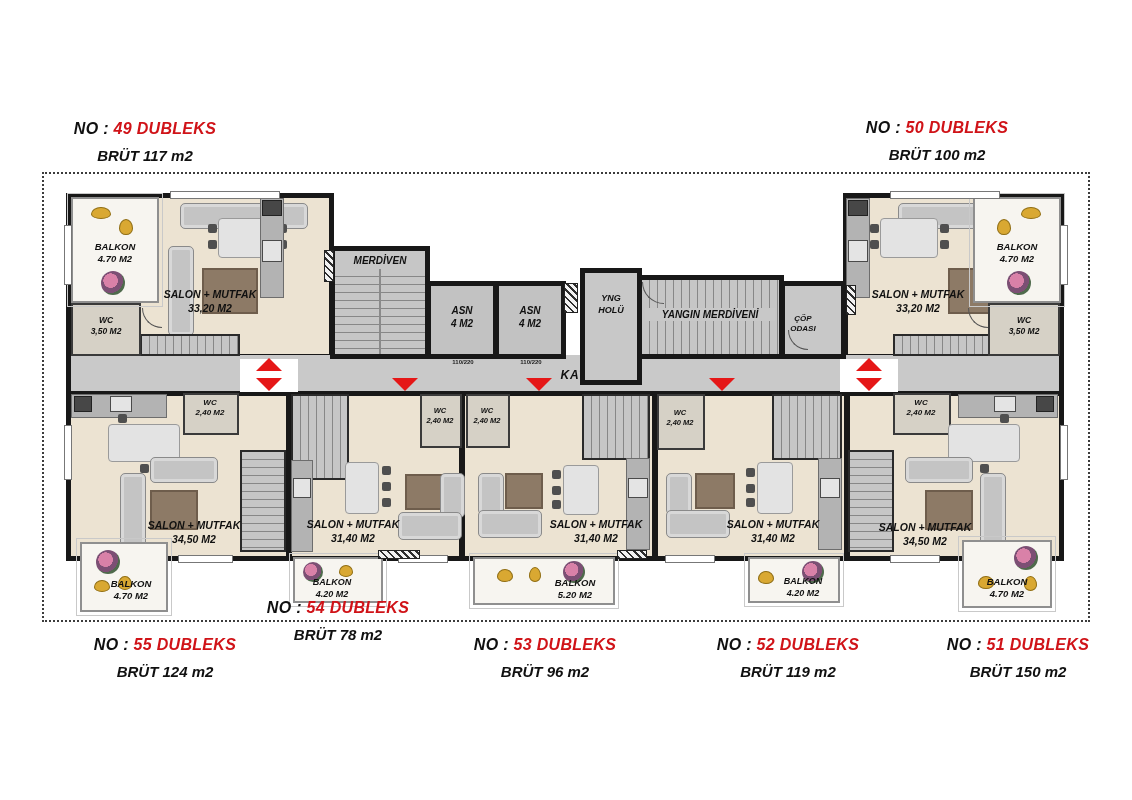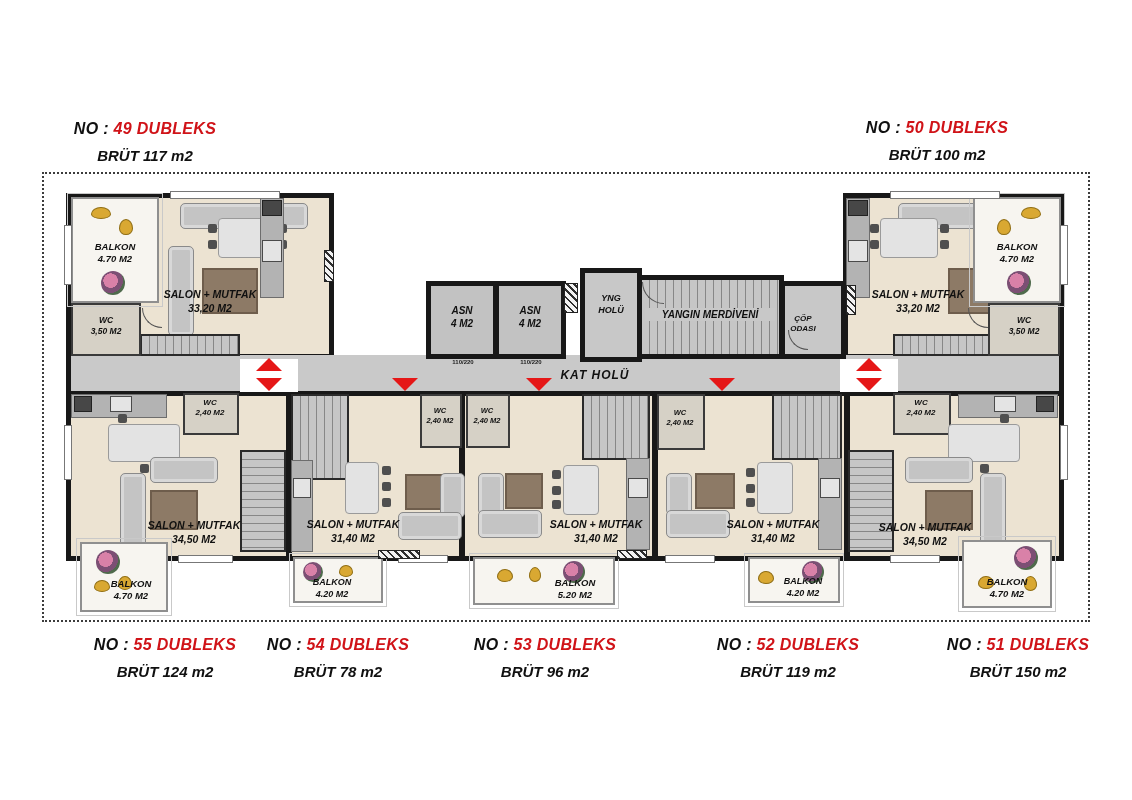--- a/index.html
+++ b/index.html
@@ -58,30 +58,35 @@
 
   <div class="abs hallfloor" style="left:66px;top:355px;width:998px;height:40px;border-left:5px solid #181818;border-right:5px solid #181818;"></div>
   <div class="abs lbl" style="left:535px;top:368px;width:120px;font-size:12px;letter-spacing:1px;">KAT HOLÜ</div>
 
   <div class="abs room floor" style="left:66px;top:391px;width:225px;height:170px;"></div>
   <div class="abs room floor" style="left:287px;top:391px;width:177px;height:170px;"></div>
   <div class="abs room floor" style="left:460px;top:391px;width:197px;height:170px;"></div>
   <div class="abs room floor" style="left:653px;top:391px;width:196px;height:170px;"></div>
   <div class="abs room floor" style="left:845px;top:391px;width:219px;height:170px;"></div>
 
+  <div class="abs room" style="left:330px;top:246px;width:100px;height:113px;background:#c6c6c6;">
+    <div class="abs stairs-v" style="left:0;top:18px;width:90px;height:85px;"></div>
+    <div class="abs centerline" style="left:44px;top:18px;width:2px;height:85px;"></div>
+    <div class="abs lbl" style="left:0;top:3px;width:90px;font-size:10px;">MERDİVEN</div>
+  </div>
   <div class="abs room" style="left:426px;top:281px;width:72px;height:78px;background:#c2c2c2;">
     <div class="abs lbl" style="left:0;top:18px;width:62px;font-size:10px;"><span>ASN</span><br><span>4 M2</span></div>
   </div>
   <div class="abs room" style="left:494px;top:281px;width:72px;height:78px;background:#c2c2c2;">
     <div class="abs lbl" style="left:0;top:18px;width:62px;font-size:10px;"><span>ASN</span><br><span>4 M2</span></div>
   </div>
   <div class="abs dim" style="left:434px;top:359px;width:58px;z-index:5;">110/220</div>
   <div class="abs dim" style="left:502px;top:359px;width:58px;z-index:5;">110/220</div>
 
-  <div class="abs room" style="left:580px;top:268px;width:62px;height:94px;background:#c8c8c8;">
+  <div class="abs room" style="left:580px;top:268px;width:62px;height:117px;background:#c8c8c8;">
     <div class="abs lbl" style="left:0;top:20px;width:52px;font-size:9px;"><span>YNG</span><br><span>HOLÜ</span></div>
   </div>
   <div class="abs room" style="left:637px;top:275px;width:147px;height:84px;background:#c8c8c8;">
     <div class="abs stairs-h" style="left:0;top:0;width:137px;height:74px;"></div>
     <div class="abs lbl" style="left:3px;top:28px;width:130px;font-size:10px;background:#c8c8c8;">YANGIN MERDİVENİ</div>
   </div>
   <div class="abs room" style="left:780px;top:281px;width:66px;height:78px;background:#c8c8c8;">
     <div class="abs lbl" style="left:0;top:28px;width:36px;font-size:8px;">ÇÖP ODASI</div>
   </div>
 
@@ -258,21 +263,21 @@
   <div class="abs arr-up" style="left:856px;top:358px;"></div>
   <div class="abs arr-down" style="left:856px;top:378px;"></div>
   <div class="abs arr-down" style="left:392px;top:378px;"></div>
   <div class="abs arr-down" style="left:526px;top:378px;"></div>
   <div class="abs arr-down" style="left:709px;top:378px;"></div>
 
   <div class="abs unit-label" style="left:55px;top:636px;">
     <div class="no-line"><span>NO : </span><span class="red">55 DUBLEKS</span></div>
     <div class="brut-line">BRÜT 124 m2</div>
   </div>
-  <div class="abs unit-label" style="left:228px;top:636px;">
+  <div class="abs unit-label" style="left:228px;top:599px;">
     <div class="no-line"><span>NO : </span><span class="red">54 DUBLEKS</span></div>
     <div class="brut-line">BRÜT 78 m2</div>
   </div>
   <div class="abs unit-label" style="left:435px;top:636px;">
     <div class="no-line"><span>NO : </span><span class="red">53 DUBLEKS</span></div>
     <div class="brut-line">BRÜT 96 m2</div>
   </div>
   <div class="abs unit-label" style="left:678px;top:636px;">
     <div class="no-line"><span>NO : </span><span class="red">52 DUBLEKS</span></div>
     <div class="brut-line">BRÜT 119 m2</div>

